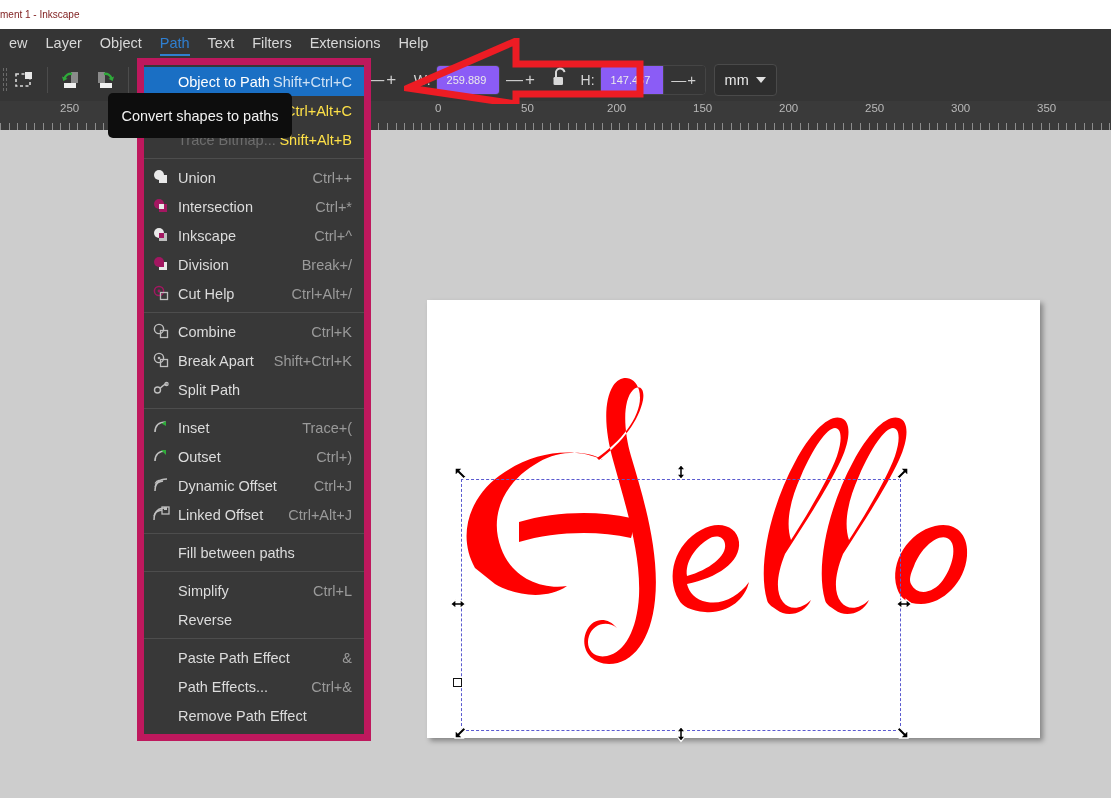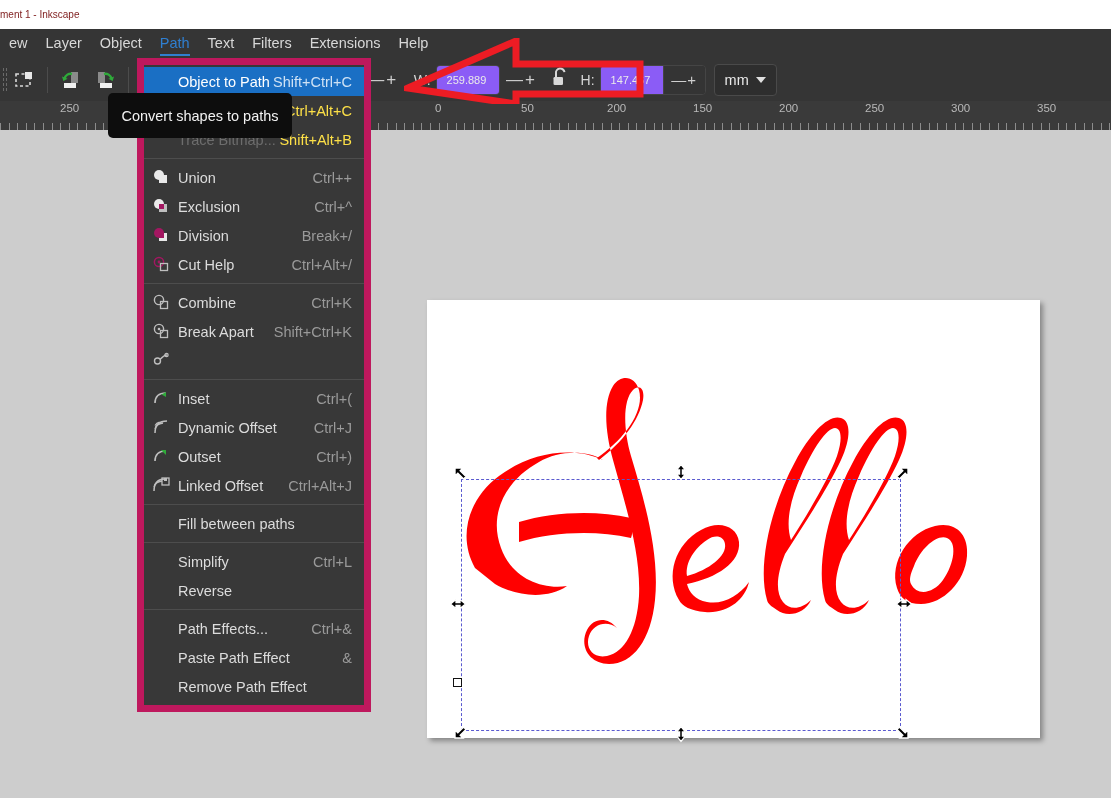--- a/index.html
+++ b/index.html
@@ -521,26 +521,37 @@
               <circle cx="6" cy="6" r="5" fill="#E9E9E9"></circle>
               <rect x="6" y="6" width="8" height="8" fill="#E9E9E9"></rect>
             </svg>
           </div>
           <div class="lbl">Union</div>
           <div class="acc">Ctrl++</div>
         </div>
         <div class="mi">
           <div class="ico">
             <svg width="17" height="17" viewBox="0 0 17 17">
+              <circle cx="6" cy="6" r="5" fill="#A31761"></circle>
+              <rect x="6" y="6" width="8" height="8" fill="#A31761"></rect>
+              <rect x="6" y="6" width="5" height="5" fill="#E9E9E9"></rect>
+            </svg>
+          </div>
+          <div class="lbl">Intersection</div>
+          <div class="acc">Ctrl+*</div>
+        </div>
+        <div class="mi">
+          <div class="ico">
+            <svg width="17" height="17" viewBox="0 0 17 17">
               <circle cx="6" cy="6" r="5" fill="#E9E9E9"></circle>
               <rect x="6" y="6" width="8" height="8" fill="#BFBFBF"></rect>
               <rect x="6" y="6" width="5" height="5" fill="#A31761"></rect>
             </svg>
           </div>
-          <div class="lbl">Exclusion</div>
+          <div class="lbl">Inkscape</div>
           <div class="acc">Ctrl+^</div>
         </div>
         <div class="mi">
           <div class="ico">
             <svg width="17" height="17" viewBox="0 0 17 17">
               <circle cx="6" cy="6" r="5" fill="#A31761"></circle>
               <rect x="6" y="6" width="8" height="8" fill="#E9E9E9"></rect>
               <rect x="6" y="6" width="5" height="5" fill="#A31761"></rect>
             </svg>
           </div>
@@ -581,53 +592,54 @@
           <div class="acc">Shift+Ctrl+K</div>
         </div>
         <div class="mi">
           <div class="ico">
             <svg width="17" height="17" viewBox="0 0 17 17">
               <circle cx="4.5" cy="9" r="3" fill="none" stroke="#BFBFBF" stroke-width="1.4"></circle>
               <path d="M7 7.5 Q11 3 14 3" fill="none" stroke="#BFBFBF" stroke-width="1.4"></path>
               <circle cx="13.5" cy="3" r="1.6" fill="none" stroke="#BFBFBF" stroke-width="1.3"></circle>
             </svg>
           </div>
+          <div class="lbl">Split Path</div>
           <div class="acc"></div>
         </div>
         <div class="msep"></div>
         <div class="mi">
           <div class="ico">
             <svg width="17" height="17" viewBox="0 0 17 17">
               <path d="M2 13 Q2 3 13 3" fill="none" stroke="#BFBFBF" stroke-width="1.6"></path>
               <path d="M13 2 L13 7 L8.5 4.5 Z" fill="#2faa3a"></path>
             </svg>
           </div>
           <div class="lbl">Inset</div>
-          <div class="acc">Ctrl+(</div>
+          <div class="acc">Trace+(</div>
+        </div>
+        <div class="mi">
+          <div class="ico">
+            <svg width="17" height="17" viewBox="0 0 17 17">
+              <path d="M2 13 Q2 3 13 3" fill="none" stroke="#BFBFBF" stroke-width="1.6"></path>
+              <path d="M8 2 L13 2 L13 7 Z" fill="#2faa3a"></path>
+            </svg>
+          </div>
+          <div class="lbl">Outset</div>
+          <div class="acc">Ctrl+)</div>
         </div>
         <div class="mi">
           <div class="ico">
             <svg width="17" height="17" viewBox="0 0 17 17">
               <path d="M2 14 Q2 2 14 2" fill="none" stroke="#BFBFBF" stroke-width="1.5"></path>
               <path d="M2 10 Q3 5 10 4" fill="none" stroke="#BFBFBF" stroke-width="1.3"></path>
               <path d="M2 6.5 Q3.5 4 6.5 3.2" fill="none" stroke="#BFBFBF" stroke-width="1.2"></path>
             </svg>
           </div>
           <div class="lbl">Dynamic Offset</div>
           <div class="acc">Ctrl+J</div>
-        </div>
-        <div class="mi">
-          <div class="ico">
-            <svg width="17" height="17" viewBox="0 0 17 17">
-              <path d="M2 13 Q2 3 13 3" fill="none" stroke="#BFBFBF" stroke-width="1.6"></path>
-              <path d="M8 2 L13 2 L13 7 Z" fill="#2faa3a"></path>
-            </svg>
-          </div>
-          <div class="lbl">Outset</div>
-          <div class="acc">Ctrl+)</div>
         </div>
         <div class="mi">
           <div class="ico">
             <svg width="17" height="17" viewBox="0 0 17 17">
               <path d="M1 14 Q1 2 12 2" fill="none" stroke="#BFBFBF" stroke-width="1.5"></path>
               <path d="M1 10 Q2 5 9 4" fill="none" stroke="#BFBFBF" stroke-width="1.3"></path>
               <rect x="9" y="1" width="7" height="7" fill="none" stroke="#BFBFBF" stroke-width="1.3"></rect>
               <rect x="11" y="1" width="3" height="3" fill="#BFBFBF"></rect>
             </svg>
           </div>
@@ -647,27 +659,27 @@
           <div class="acc">Ctrl+L</div>
         </div>
         <div class="mi">
           <div class="ico"></div>
           <div class="lbl">Reverse</div>
           <div class="acc"></div>
         </div>
         <div class="msep"></div>
         <div class="mi">
           <div class="ico"></div>
+          <div class="lbl">Paste Path Effect</div>
+          <div class="acc">&amp;</div>
+        </div>
+        <div class="mi">
+          <div class="ico"></div>
           <div class="lbl">Path Effects...</div>
           <div class="acc">Ctrl+&amp;</div>
-        </div>
-        <div class="mi">
-          <div class="ico"></div>
-          <div class="lbl">Paste Path Effect</div>
-          <div class="acc">&amp;</div>
         </div>
         <div class="mi">
           <div class="ico"></div>
           <div class="lbl">Remove Path Effect</div>
           <div class="acc"></div>
         </div>
       </div>
   </div>
 
   <div class="tooltip">Convert shapes to paths</div>

